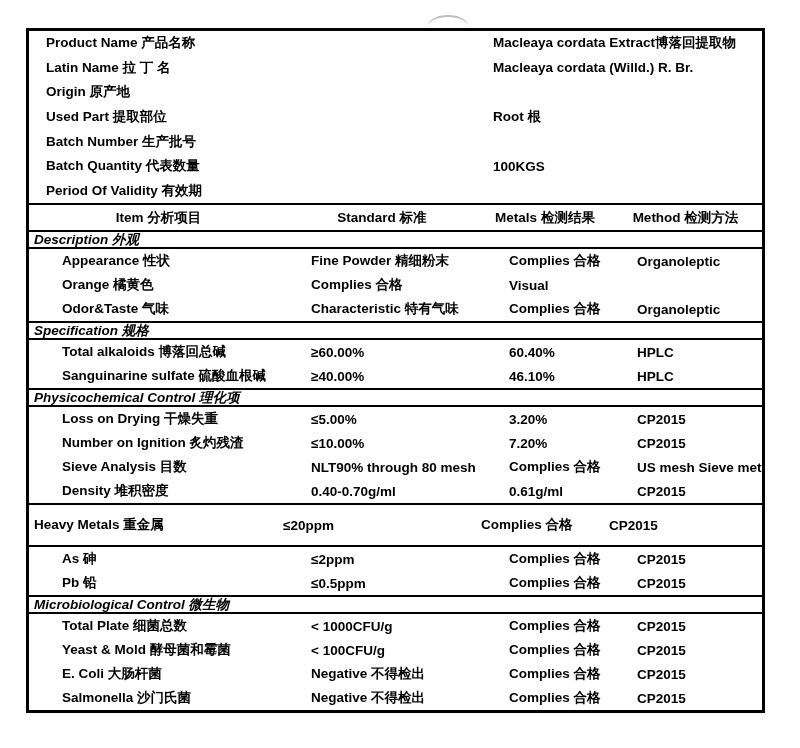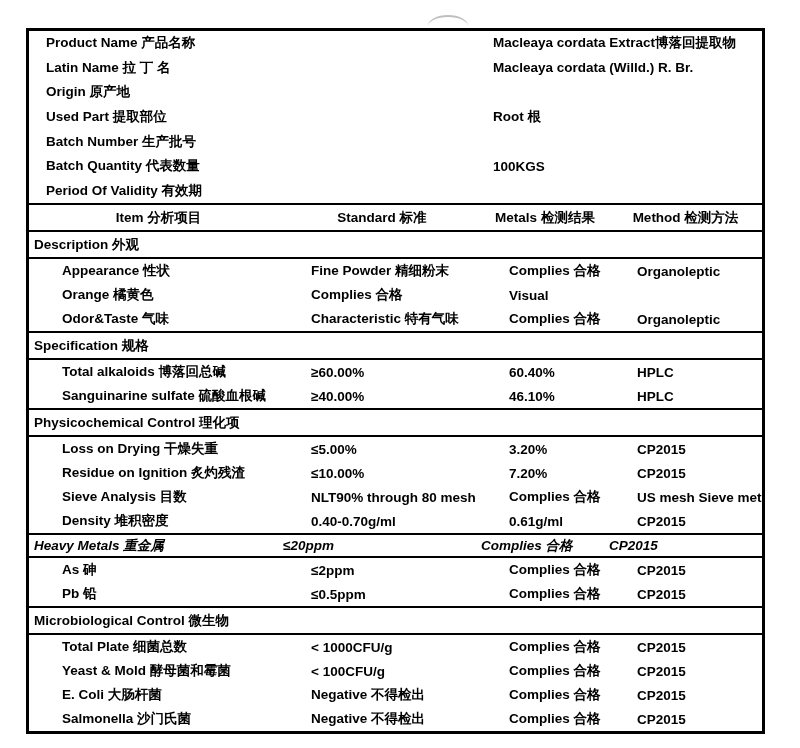--- a/index.html
+++ b/index.html
@@ -35,22 +35,22 @@
     background: #000;
   }
   .grid-row {
     display: grid;
     grid-template-columns: 249px 198px 128px 1fr;
     align-items: center;
     padding-left: 5px;
   }
   .header-row { height: 25px; text-align: center; }
   .data-row { height: 24px; margin-left: 28px; }
-  .section-row { height: 25px; }
-  .hm-row { height: 21px; font-style: italic; }
+  .section-row { height: 15px; font-style: italic; }
+  .hm-row { height: 40px; }
   .cell { overflow: hidden; white-space: nowrap; }
   .italic { }
   .scan-artifact {
     position: absolute;
     left: 428px;
     top: 15px;
     width: 40px;
     height: 9px;
     border-top: 2px solid #8a8a8a;
     border-radius: 50% 50% 0 0 / 100% 100% 0 0;
@@ -153,21 +153,21 @@
     <div class="cell">Physicochemical Control 理化项</div>
   </div>
   <div class="sep"></div>
   <div class="grid-row data-row">
     <div class="cell">Loss on Drying 干燥失重</div>
     <div class="cell">≤5.00%</div>
     <div class="cell">3.20%</div>
     <div class="cell">CP2015</div>
   </div>
   <div class="grid-row data-row">
-    <div class="cell">Residue on Ignition 炙灼残渣</div>
+    <div class="cell">Number on Ignition 炙灼残渣</div>
     <div class="cell">≤10.00%</div>
     <div class="cell">7.20%</div>
     <div class="cell">CP2015</div>
   </div>
   <div class="grid-row data-row">
     <div class="cell">Sieve Analysis 目数</div>
     <div class="cell">NLT90% through 80 mesh</div>
     <div class="cell">Complies 合格</div>
     <div class="cell">US mesh Sieve meter</div>
   </div>

